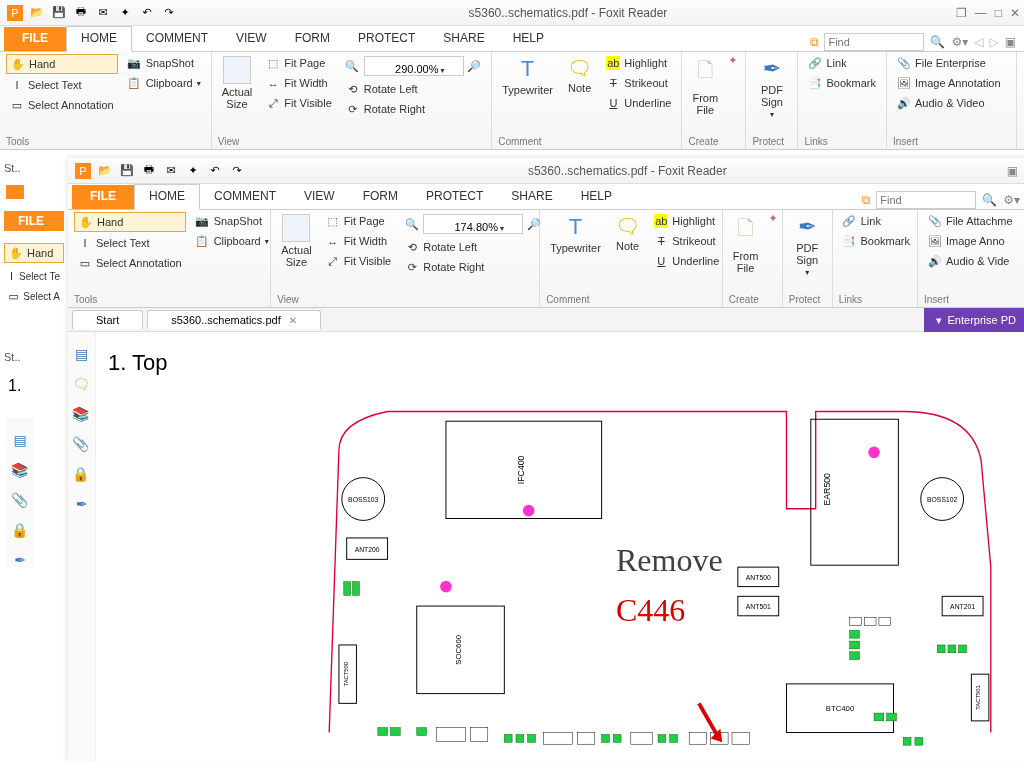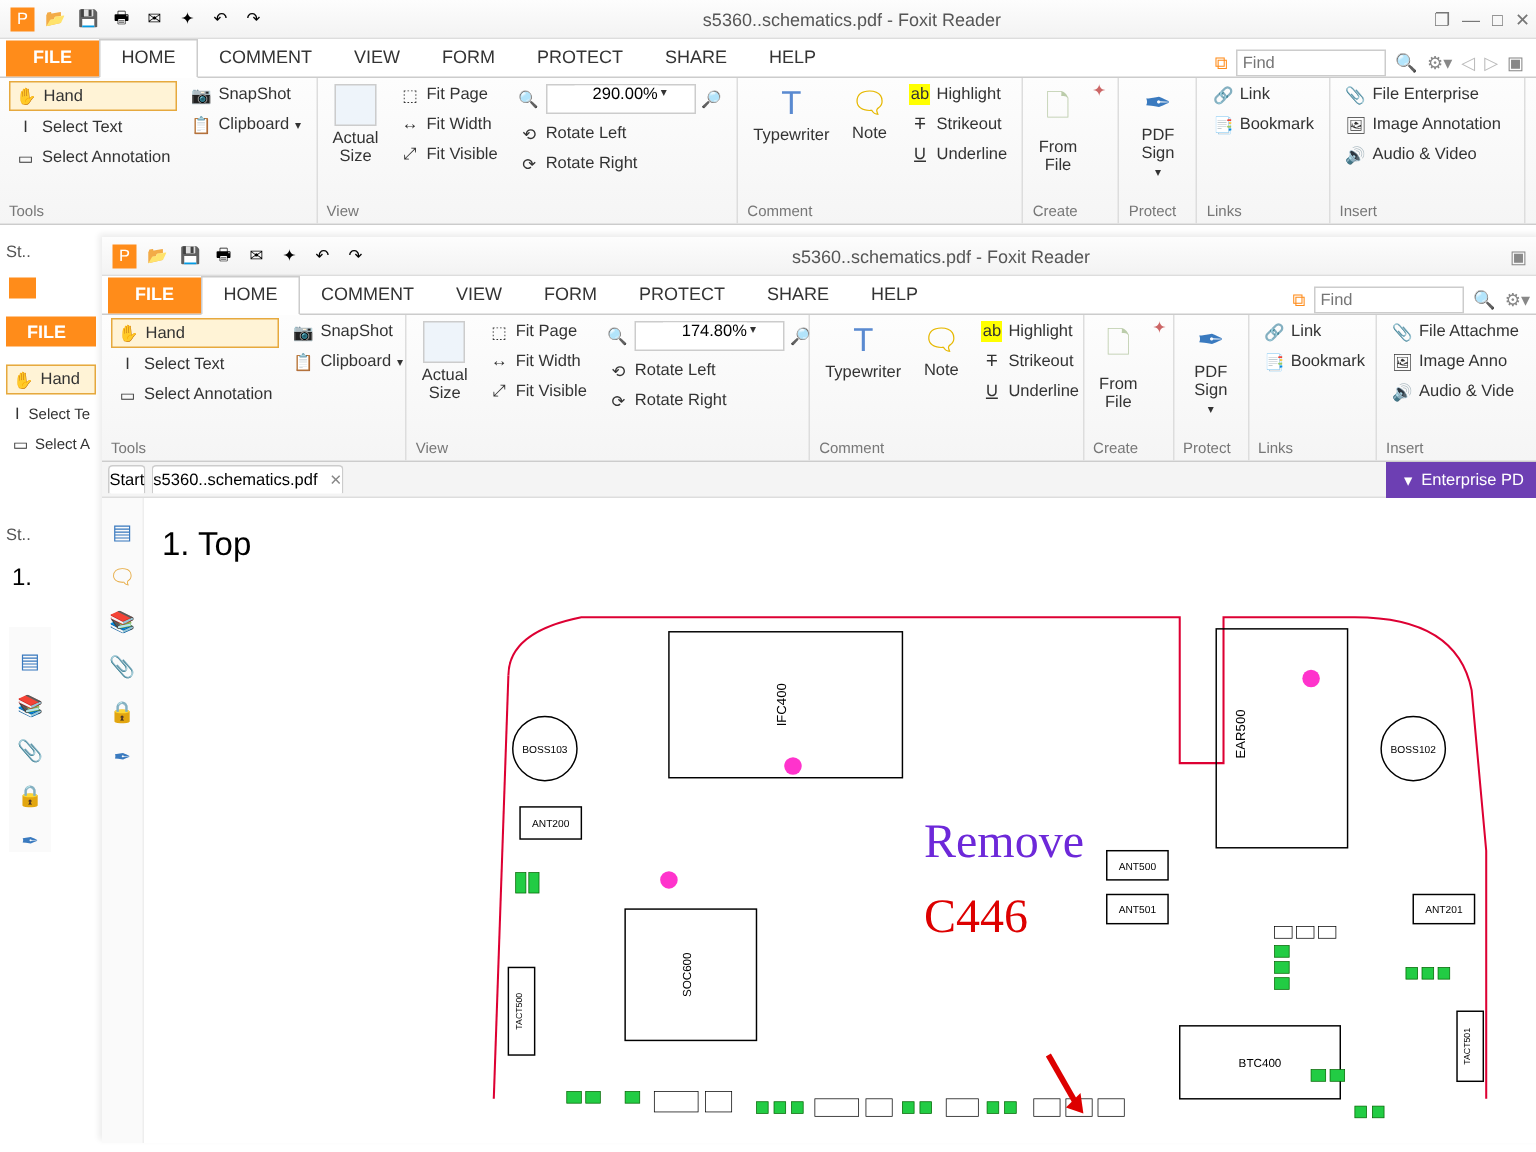--- a/index.html
+++ b/index.html
@@ -18,31 +18,31 @@
 .ribbon { height:98px; background:linear-gradient(#fdfdfd,#f5f5f5); border-bottom:1px solid #ccc; display:flex;}
 .group { border-right:1px solid #ddd; padding:2px 6px 2px 6px; display:flex; flex-direction:column;}
 .group .glabel { font-size:10px; color:#777; margin-top:auto; padding-top:2px;}
 .gcol { display:flex; flex-direction:column; gap:2px;}
 .item { display:flex; align-items:center; gap:4px; padding:2px 4px; white-space:nowrap; font-size:11px; color:#333;}
 .item.sel { background:#fff3d6; border:1px solid #e6a93e;}
 .item .ic { width:14px; height:14px; display:inline-flex; align-items:center; justify-content:center; font-size:11px;}
 .big { display:flex; flex-direction:column; align-items:center; padding:2px 4px; font-size:11px; color:#333; gap:2px;}
 .big .bicon { width:28px; height:28px; border:1px solid #ccc; background:#eef4fa;}
 .row { display:flex; gap:6px; align-items:flex-start;}
-.zoom { display:flex; align-items:flex-start; gap:2px; border:1px solid #ccc; background:#fff; height:20px; padding:0 18px;}
+.zoom { display:flex; align-items:flex-end; gap:2px; border:1px solid #ccc; background:#fff; height:20px; padding:0 18px;}
 .zoom input { width:56px; border:none; font-size:11px; text-align:right; outline:none;}
 .tabbar { height:24px; background:#f4f4f4; border-bottom:1px solid #ddd; display:flex; align-items:center; position:relative;}
-.ftab { padding:3px 0; font-size:11px; background:#fff; border:1px solid #ccc; border-bottom:none; margin-left:4px; border-radius:3px 3px 0 0; display:flex; gap:8px; align-items:flex-end;}
+.ftab { padding:3px 23px; font-size:11px; background:#fff; border:1px solid #ccc; border-bottom:none; margin-left:4px; border-radius:3px 3px 0 0; display:flex; gap:8px; align-items:flex-end;}
 .ftab .x { color:#888; font-size:10px;}
 .enterprise { position:absolute; right:0; top:0; height:24px; background:#6d3fb3; color:#fff; padding:0 12px; display:flex; align-items:center; font-size:11px;}
 .content { position:relative; background:#fff; height:430px;}
 .content .heading { position:absolute; left:12px; top:18px; font-size:22px; color:#000;}
 .schematic { position:absolute; left:204px; top:60px; width:720px; height:360px;}
 svg { width:100%; height:100%; }
-.rem { position:absolute; left:520px; top:210px; color:#6d28d9; font-size:32px; font-family:"Times New Roman",serif;}
+.rem { position:absolute; left:520px; top:210px; color:#404040; font-size:32px; font-family:"Times New Roman",serif;}
 .rem2{ position:absolute; left:520px; top:260px; color:#d00; font-size:32px; font-family:"Times New Roman",serif;}
 .inst2 { position:absolute; left:68px; top:158px; width:960px; background:#fff; box-shadow:-2px -2px 4px rgba(0,0,0,.08);}
 .sidestrip { position:absolute; left:0; top:158px; width:68px; height:610px; background:#fff;}
 .leftsidebar { width:28px; background:#fafafa; border-right:1px solid #eee; display:flex; flex-direction:column; gap:14px; padding-top:14px; align-items:center;}
 .leftsidebar span { font-size:14px; color:#3a7abf;}
 .inst2-body { display:flex; height:430px;}
 .orange{color:#ff8c1a;}
 .ic-pdf{width:16px;height:16px;background:#ff8c1a;color:#fff;font-size:8px;display:flex;align-items:center;justify-content:center;}
 .stub-file{background:#ff8c1a;color:#fff;font-weight:bold;padding:3px 14px;font-size:12px;}
 </style>

